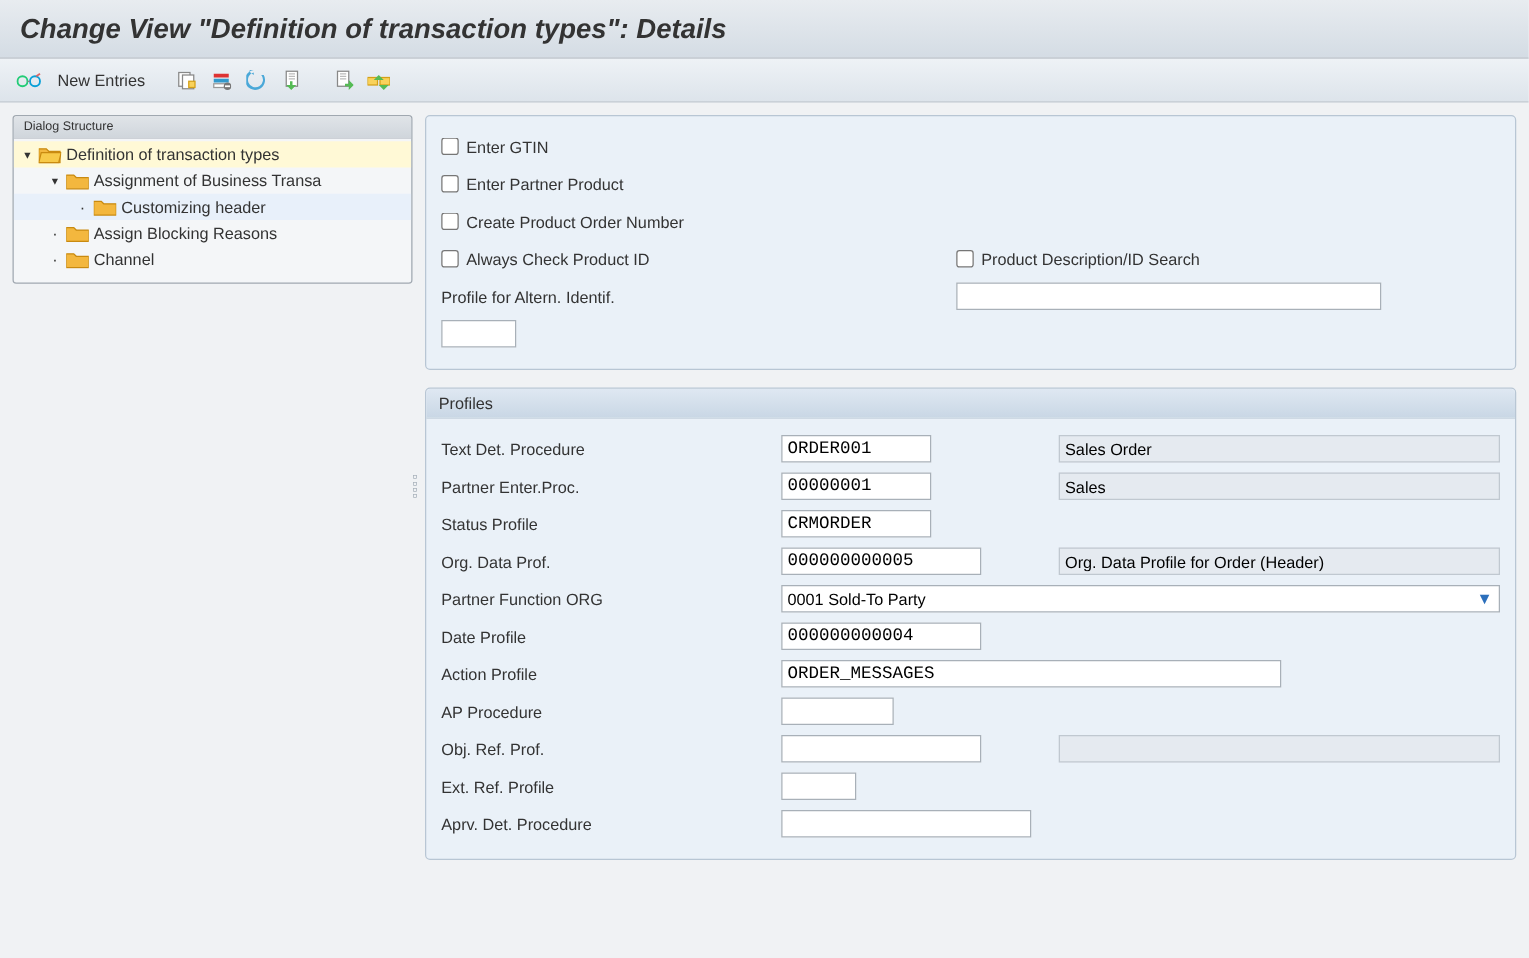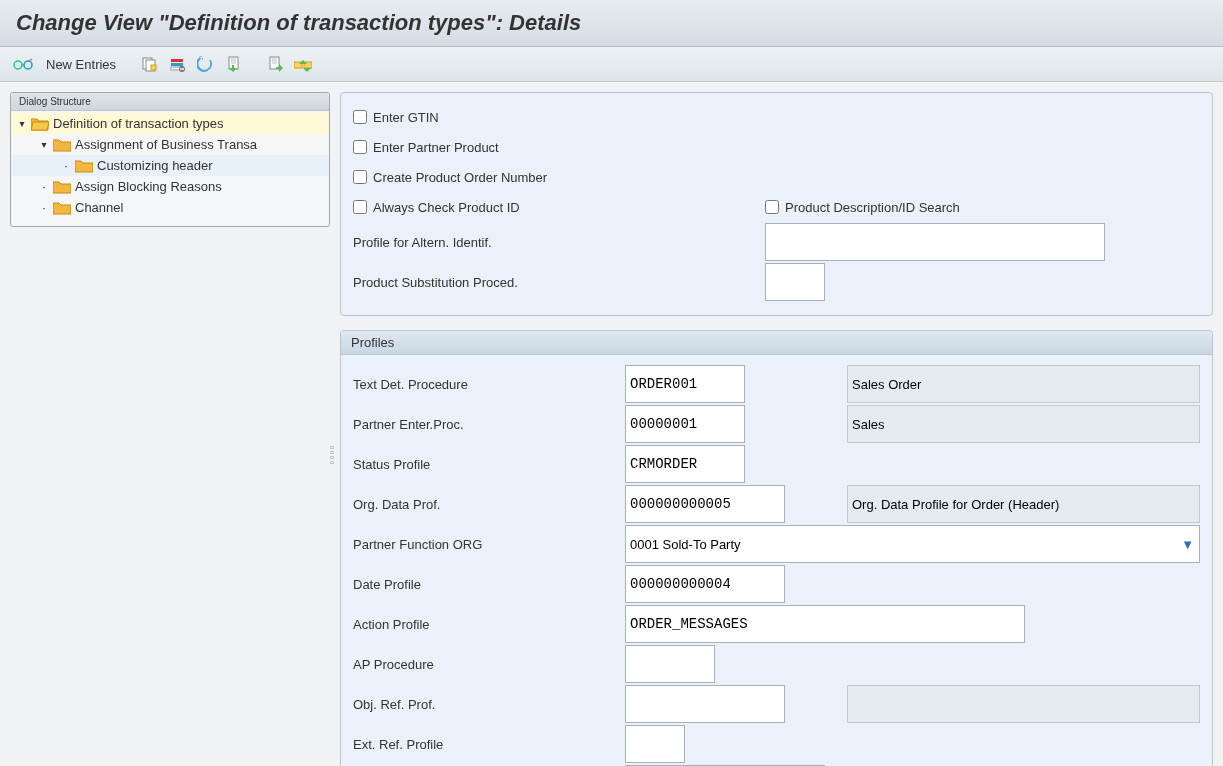--- a/index.html
+++ b/index.html
@@ -151,21 +151,21 @@
     height: 14px;
     cursor: pointer;
     margin: 0;
   }
   input[type="text"] {
     font-family: 'Courier New', monospace;
     font-size: 14px;
     padding: 2px 4px;
     border: 1px solid #a8b0b8;
     background: #fff;
-    height: 38px;
+    height: 22px;
   }
   input[type="text"].sans { font-family: Arial, sans-serif; font-size: 13px; }
   input[type="text"]:read-only, input[type="text"].readonly {
     background: #e5eaf0;
     border: 1px solid #c0c8d0;
   }
   .w-full { width: 100%; }
   .w-340 { width: 340px; }
   .w-200 { width: 200px; }
   .w-160 { width: 160px; }
@@ -333,21 +333,20 @@
           <label class="chk">
             <input type="checkbox" style="">
             <span>Product Description/ID Search</span>
           </label>
         </div>
         <div class="form-row" style="grid-template-columns: 400px 1fr;">
           <span>Profile for Altern. Identif.</span>
           <input type="text" class="w-340 sans" value="" style="">
         </div>
         <div class="form-row" style="grid-template-columns: 400px 1fr;">
-          <span>Product Substitution Proced.</span>
           <input type="text" class="w-60 sans" value="" style="">
         </div>
       </div>
     </div>
 
     <div class="panel">
       <div class="panel-header">Profiles</div>
       <div class="panel-body">
         <div class="form-row">
           <span>Text Det. Procedure</span>

